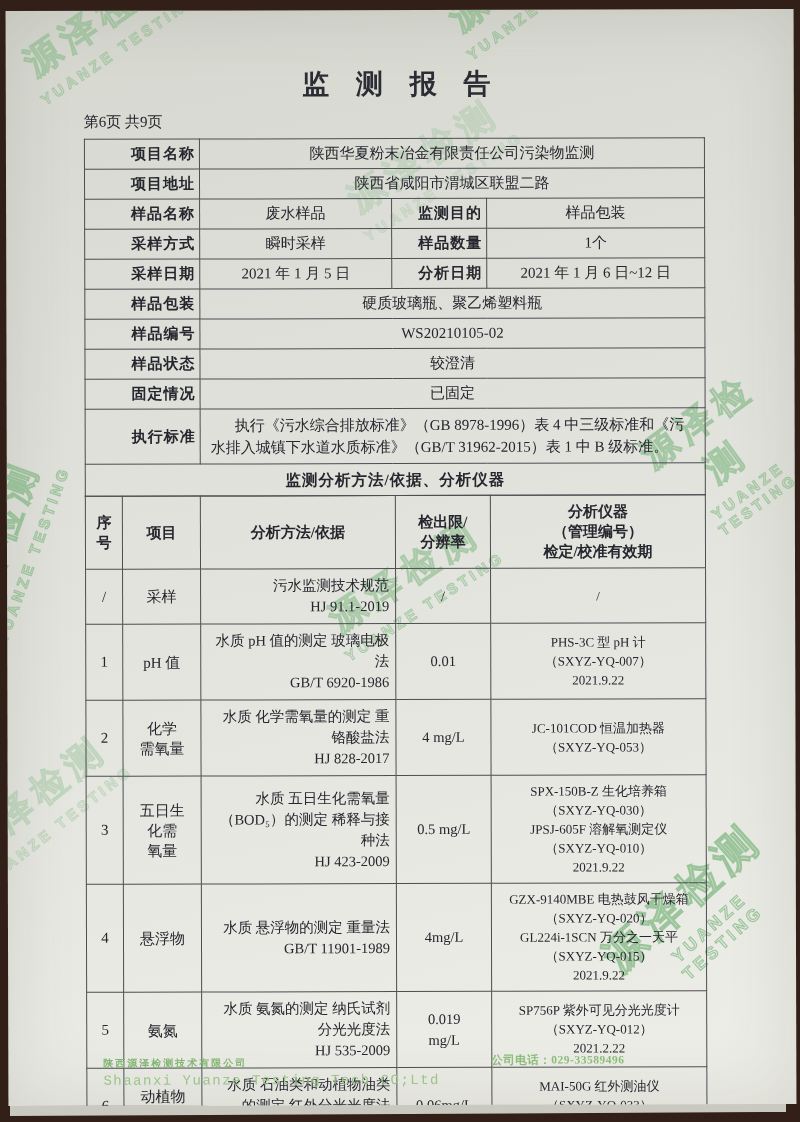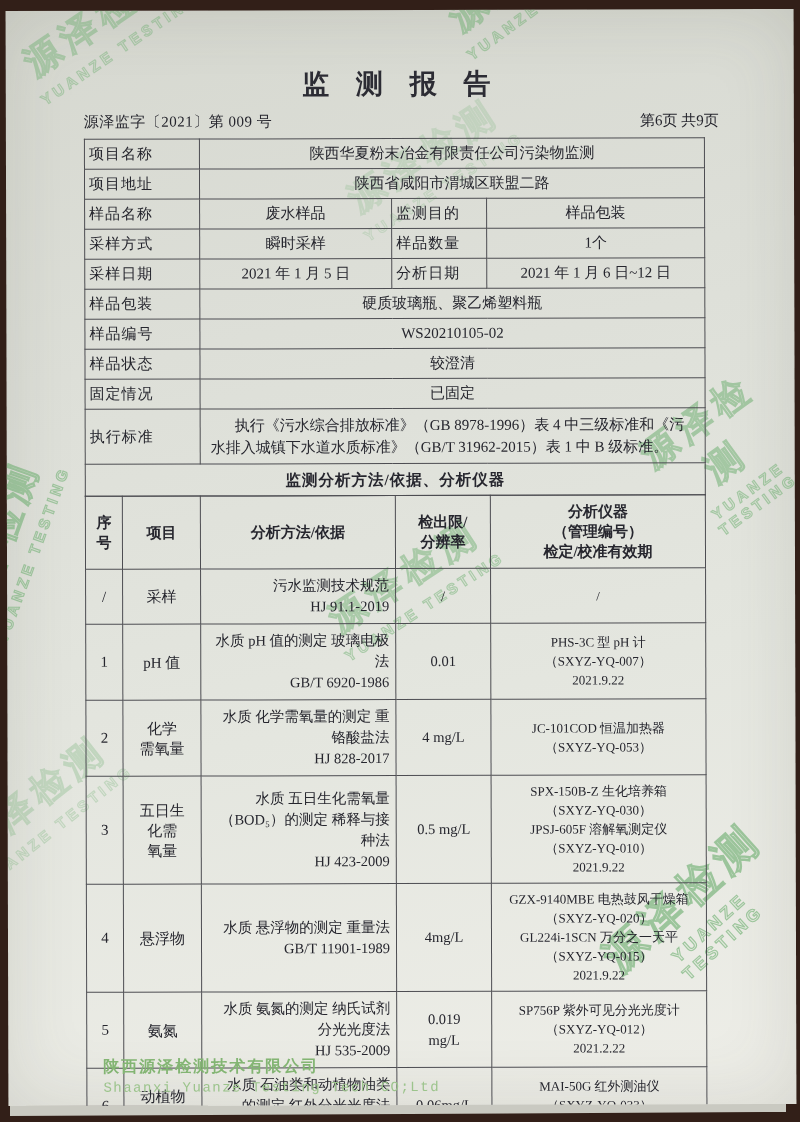--- a/index.html
+++ b/index.html
@@ -10,33 +10,33 @@
   .paper{position:absolute;left:7px;top:10px;right:5px;bottom:17px;overflow:hidden;
          background:linear-gradient(168deg,#d6d8d0 0%,#dddfd8 30%,#e4e6df 62%,#eeeee8 100%);
          box-shadow:inset 0 0 70px rgba(70,70,55,0.14);transform:rotate(-0.15deg);}
   .content{position:absolute;left:78px;top:56px;width:635px;}
   .title{text-align:center;font-size:27px;font-weight:bold;letter-spacing:10px;color:#2c2c34;}
   .docline{display:flex;justify-content:space-between;margin-top:10px;font-size:15px;}
   .docline .doc-no{letter-spacing:0.5px;}
   table{border-collapse:collapse;table-layout:fixed;width:620px;margin-top:7px;}
   table.methods{margin-top:-1px;}
   td{border:1px solid #4d4d52;vertical-align:middle;padding:4px 4px;font-size:15px;line-height:21px;}
-  td.lbl{font-weight:normal;text-align:left;letter-spacing:1px;}
+  td.lbl{font-weight:bold;text-align:right;letter-spacing:1px;}
   td.val{text-align:center;}
   td.std{text-align:left;padding:5px 10px;text-indent:24px;line-height:22px;}
   td.section{font-weight:bold;text-align:center;font-size:15.5px;letter-spacing:1px;padding:5px 2px;}
   .methods td{white-space:pre-line;}
   .methods td.hdr{font-weight:bold;text-align:center;font-size:15px;line-height:20px;padding:6px 2px;}
   .methods td.seq{text-align:center;}
   .methods td.item{text-align:center;line-height:20px;}
   .methods td.method{text-align:right;padding:6px 6px 6px 9px;font-size:14.5px;line-height:21px;}
   .methods td.limit{text-align:center;font-size:14.5px;}
   .methods td.instr{text-align:center;font-size:13px;line-height:19px;padding:6px 2px;}
   .footer-left{position:absolute;left:95px;top:1046px;}
-  .company-cn{color:#83b573;font-weight:bold;font-size:16px;letter-spacing:2px;font-family:Liberation Serif, serif;}
+  .company-cn{color:#83b573;font-weight:bold;font-size:10px;letter-spacing:2px;font-family:Liberation Serif, serif;}
   .company-en{color:#9cc48c;font-size:14px;letter-spacing:1.5px;font-family:"Liberation Mono","DejaVu Sans Mono",monospace;margin-top:2px;}
   .footer-right{position:absolute;left:483px;top:1042px;font-size:11.5px;color:#8cbc7c;line-height:17px;font-weight:bold;letter-spacing:0.5px;}
   .wm{position:absolute;pointer-events:none;text-align:center;
       -webkit-text-stroke:1.1px rgba(96,168,100,0.85);color:rgba(150,205,150,0.22);}
   .wm .cn{font-size:36px;font-weight:bold;letter-spacing:7px;font-family:"Liberation Sans","DejaVu Sans",sans-serif;}
   .wm .en{font-size:15px;font-weight:bold;letter-spacing:4px;font-family:"Liberation Sans","DejaVu Sans",sans-serif;margin-top:3px;}
   .wm.big .cn{font-size:42px;}
   .wm.big .en{font-size:17px;}
 </style>
 </head>
@@ -75,21 +75,20 @@
       <div class="en">YUANZE TESTING</div>
     </div>
     <div class="wm big" style="left:590px;top:855px;transform:rotate(-42deg);opacity:.65;">
       <div class="cn">源泽检测</div>
       <div class="en">YUANZE TESTING</div>
     </div>
 
     <div class="content">
       <div class="title">监 测 报 告</div>
       <div class="docline">
-        <span class="doc-no">源泽监字〔2021〕第 009 号</span>
         <span class="page-info">第6页 共9页</span>
       </div>
 
       <table class="info">
         <colgroup>
             <col style="width:115px">
             <col style="width:192px">
             <col style="width:95px">
             <col style="width:218px">
           </colgroup>
@@ -245,16 +244,17 @@
         </tr>
       </tbody>
         </table>
     </div>
 
     <div class="footer-left">
       <div class="company-cn">陕西源泽检测技术有限公司</div>
       <div class="company-en">Shaanxi Yuanze Testing Tech CO;Ltd</div>
     </div>
     <div class="footer-right">
+      <div><span>公司电话：</span><span>029-33589496</span></div>
     </div>
 
   </div>
 </div>
 
 </body></html>

